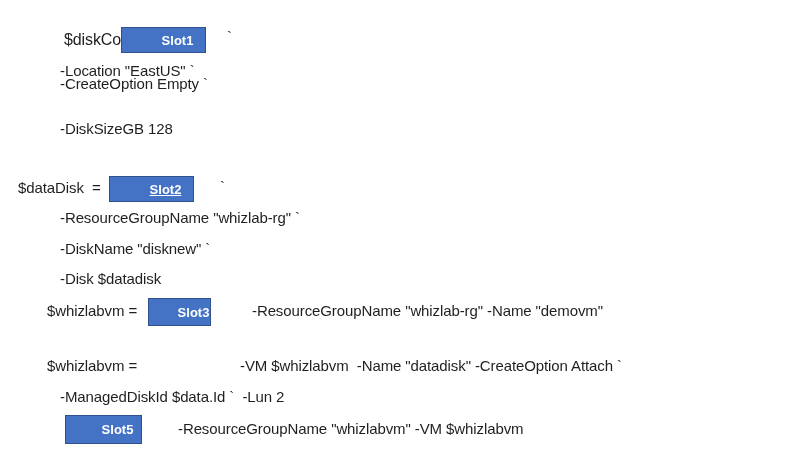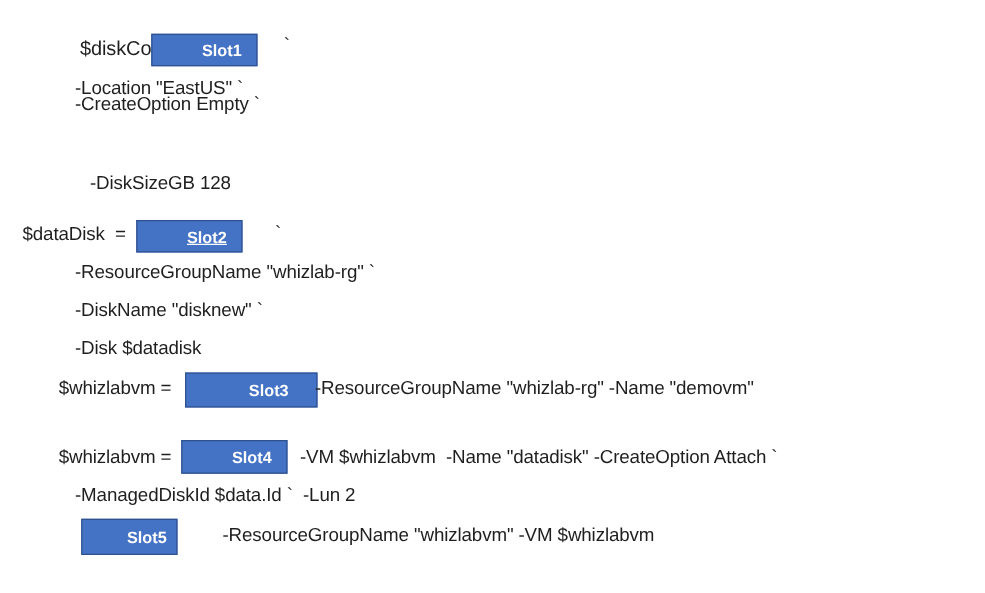--- a/index.html
+++ b/index.html
@@ -38,34 +38,33 @@
 </head>
 <body>
 
 <div class="canvas">
 
   <span class="t lg" style="left:22px; top:30px;">$diskConfig =</span>
   <div class="slot" style="left:121px; top:27px; width:85px; height:26px;">Slot1</div>
   <span class="t" style="left:227px; top:28px;">`</span>
   <span class="t" style="left:60px; top:62px;">-Location "EastUS" `</span>
   <span class="t" style="left:60px; top:75px;text-align:right;">-CreateOption Empty `</span>
-  <span class="t" style="left:60px; top:138px;margin-left:12px;">-DiskSizeGB 128</span>
+  <span class="t" style="left:60px; top:120px;">-DiskSizeGB 128</span>
 
   <span class="t" style="left:18px; top:179px;">$dataDisk  =</span>
   <div class="slot" style="left:109px; top:176px; width:85px; height:26px;text-decoration:underline;">Slot2</div>
   <span class="t" style="left:220px; top:178px;">`</span>
   <span class="t" style="left:60px; top:209px;">-ResourceGroupName "whizlab-rg" `</span>
   <span class="t" style="left:60px; top:240px;">-DiskName "disknew" `</span>
   <span class="t" style="left:60px; top:270px;">-Disk $datadisk</span>
 
   <span class="t" style="left:47px; top:302px;">$whizlabvm =</span>
-  <div class="slot" style="left:148px; top:298px; width:106px; height:28px;">Slot3</div>
+  <div class="slot" style="left:148px; top:298px; width:63px; height:28px;">Slot3</div>
   <span class="t" style="left:252px; top:302px;">-ResourceGroupName "whizlab-rg" -Name "demovm"</span>
 
   <span class="t" style="left:47px; top:357px;">$whizlabvm =</span>
-  <div class="slot" style="left:145px; top:352px; width:85px; height:27px;">Slot4</div>
   <span class="t" style="left:240px; top:357px;">-VM $whizlabvm  -Name "datadisk" -CreateOption Attach `</span>
   <span class="t" style="left:60px; top:388px;">-ManagedDiskId $data.Id `  -Lun 2</span>
 
   <div class="slot" style="left:65px; top:415px; width:77px; height:29px;">Slot5</div>
   <span class="t" style="left:178px; top:420px;">-ResourceGroupName "whizlabvm" -VM $whizlabvm</span>
 
 </div>
 
 </body></html>

